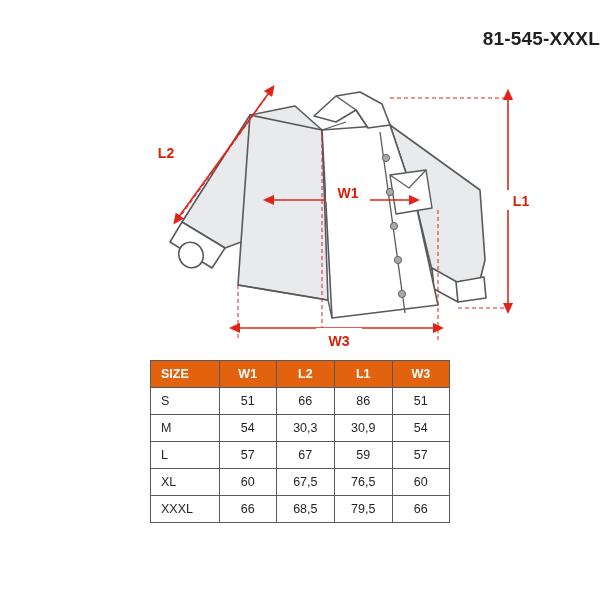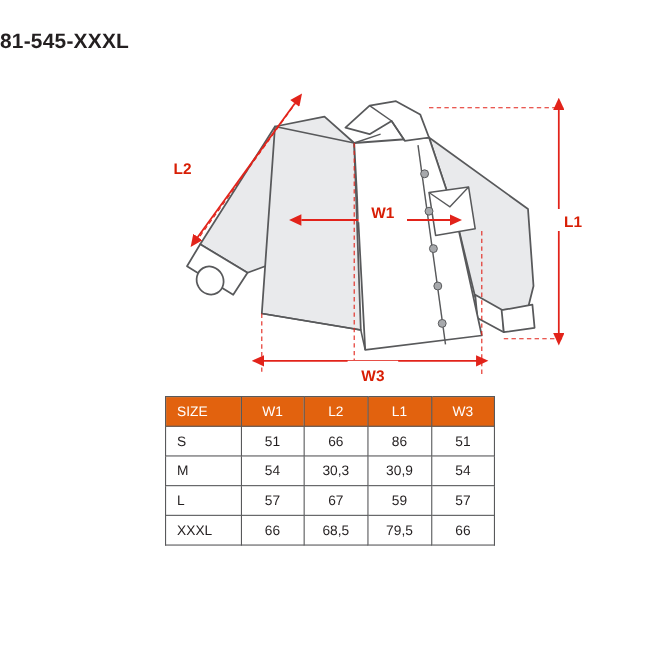--- a/index.html
+++ b/index.html
@@ -17,21 +17,21 @@
   }
   .page {
     position: absolute;
     inset: 0;
   }
   .title {
     position: absolute;
     top: 28px;
     left: 0;
     width: 600px;
-    text-align: left;
+    text-align: right;
     font-size: 19px;
     font-weight: bold;
     letter-spacing: 0.2px;
     color: #231f20;
   }
   .diagram {
     position: absolute;
     top: 70px;
     left: 60px;
     width: 490px;
@@ -53,21 +53,21 @@
     border: 1px solid #58595b;
     height: 26px;
     text-align: center;
     padding: 0;
     font-weight: normal;
     color: #231f20;
   }
   table.size-table thead th {
     background: #e2620e;
     color: #ffffff;
-    font-weight: normal;
+    font-weight: bold;
     border-color: #58595b;
     font-size: 12.5px;
   }
   table.size-table thead th.first,
   table.size-table tbody td.first {
     text-align: left;
     padding-left: 10px;
     width: 60px;
   }
   table.size-table tbody td {
@@ -195,20 +195,27 @@
           <td>54</td>
         </tr>
         <tr>
           <td class="first">L</td>
           <td>57</td>
           <td>67</td>
           <td>59</td>
           <td>57</td>
         </tr>
         <tr>
+          <td class="first">XL</td>
+          <td>60</td>
+          <td>67,5</td>
+          <td>76,5</td>
+          <td>60</td>
+        </tr>
+        <tr>
           <td class="first">XXXL</td>
           <td>66</td>
           <td>68,5</td>
           <td>79,5</td>
           <td>66</td>
         </tr>
       </tbody>
     </table>
   </div>
 

